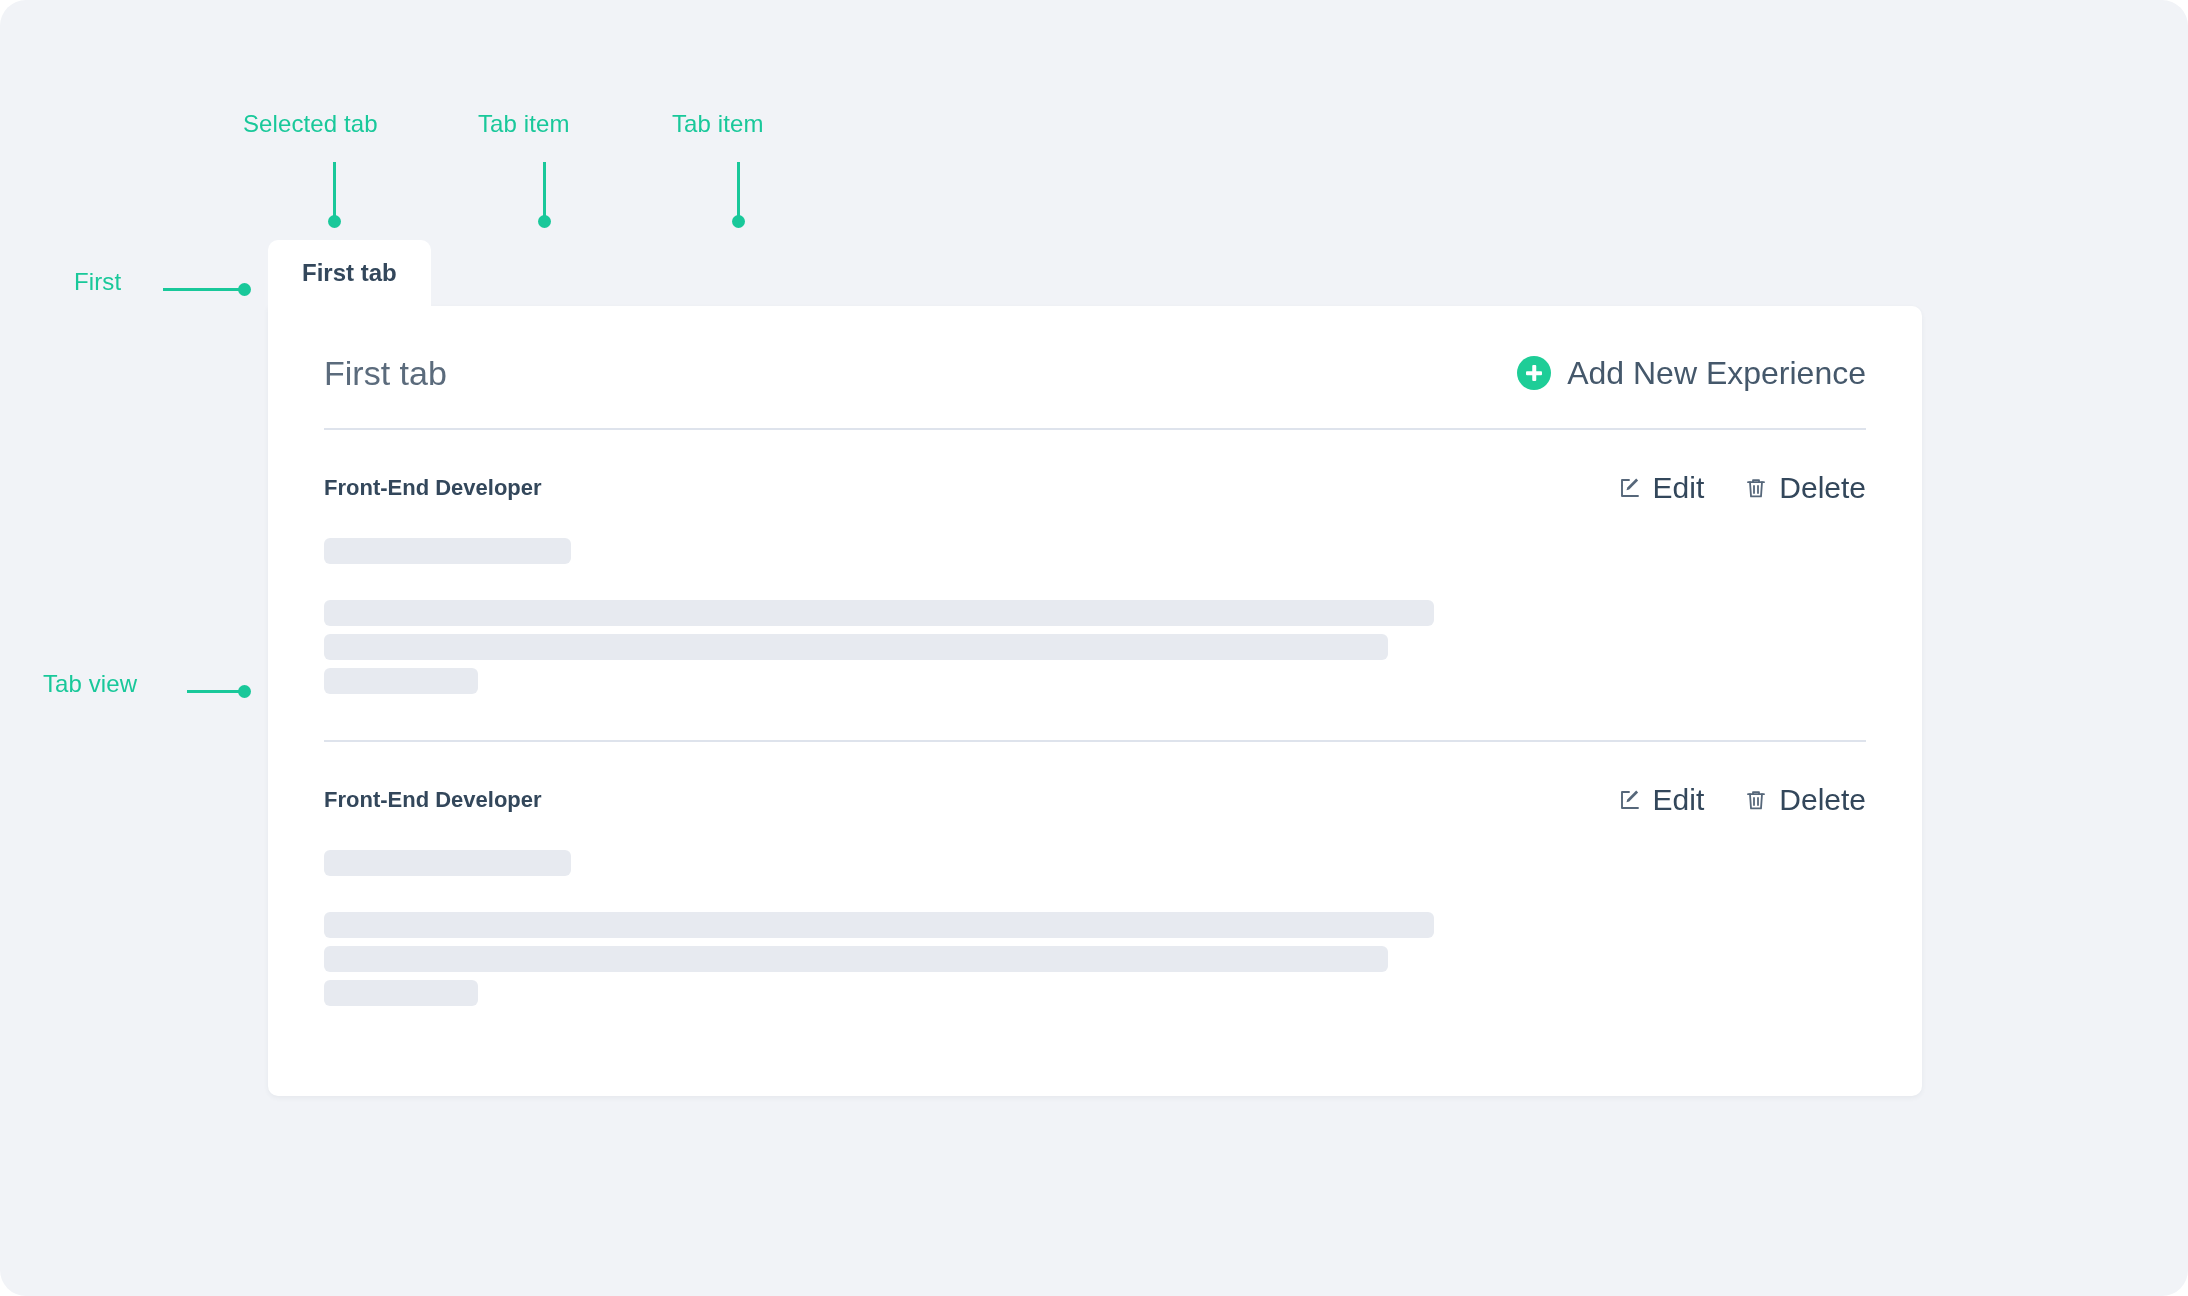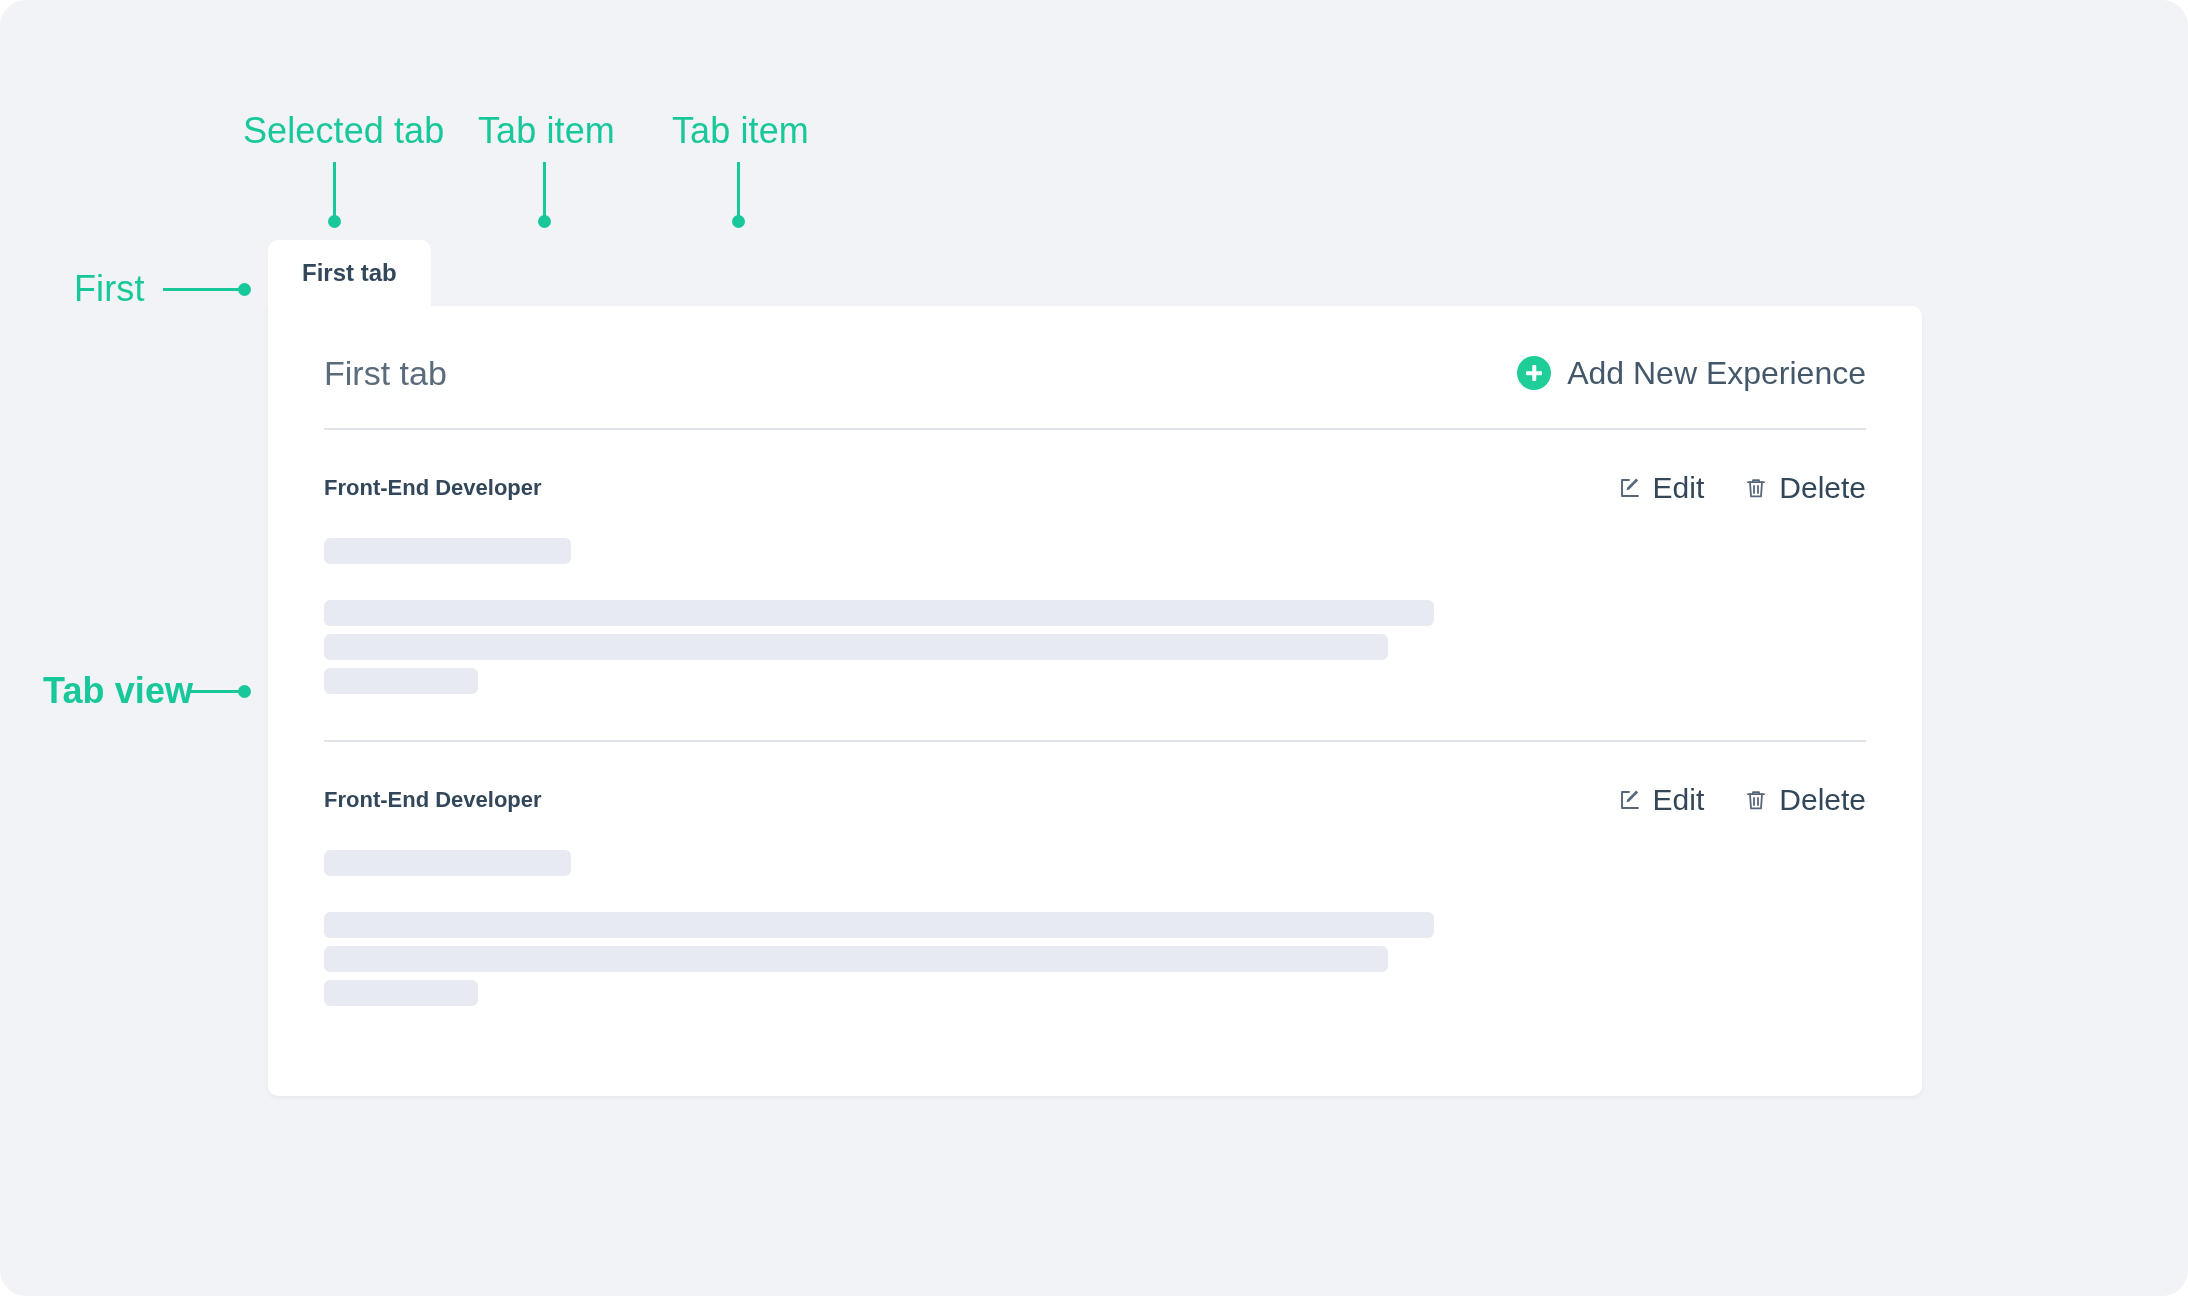--- a/index.html
+++ b/index.html
@@ -22,21 +22,21 @@
     inset: 0;
     background: #f1f3f7;
     border-radius: 26px;
     overflow: hidden;
   }
 
   
   .anno-label {
     position: absolute;
     color: #19c89a;
-    font-size: 36px;
+    font-size: 24px;
     font-weight: 400;
     white-space: nowrap;
     letter-spacing: 0.1px;
   }
 
   .anno-vline {
     position: absolute;
     width: 3px;
     background: #19c89a;
   }
@@ -245,21 +245,21 @@
   <div class="anno-dot" style="left:538px; top:215px;"></div>
 
   <div class="anno-label" style="left:672px; top:110px;">Tab item</div>
   <div class="anno-vline" style="left:737px; top:162px; height:58px;"></div>
   <div class="anno-dot" style="left:732px; top:215px;"></div>
 
   <div class="anno-label" style="left:74px; top:268px;">First</div>
   <div class="anno-hline" style="left:163px; top:288px; width:82px;"></div>
   <div class="anno-dot" style="left:238px; top:283px;"></div>
 
-  <div class="anno-label" style="left:43px; top:670px;font-weight:bold;">Tab view</div>
+  <div class="anno-label" style="left:43px; top:670px;">Tab view</div>
   <div class="anno-hline" style="left:187px; top:690px; width:58px;"></div>
   <div class="anno-dot" style="left:238px; top:685px;"></div>
 
   <div id="tabs-row">
     <div class="tab active">
       <span>First tab</span>
     </div>
   </div>
 
   <div id="card">

